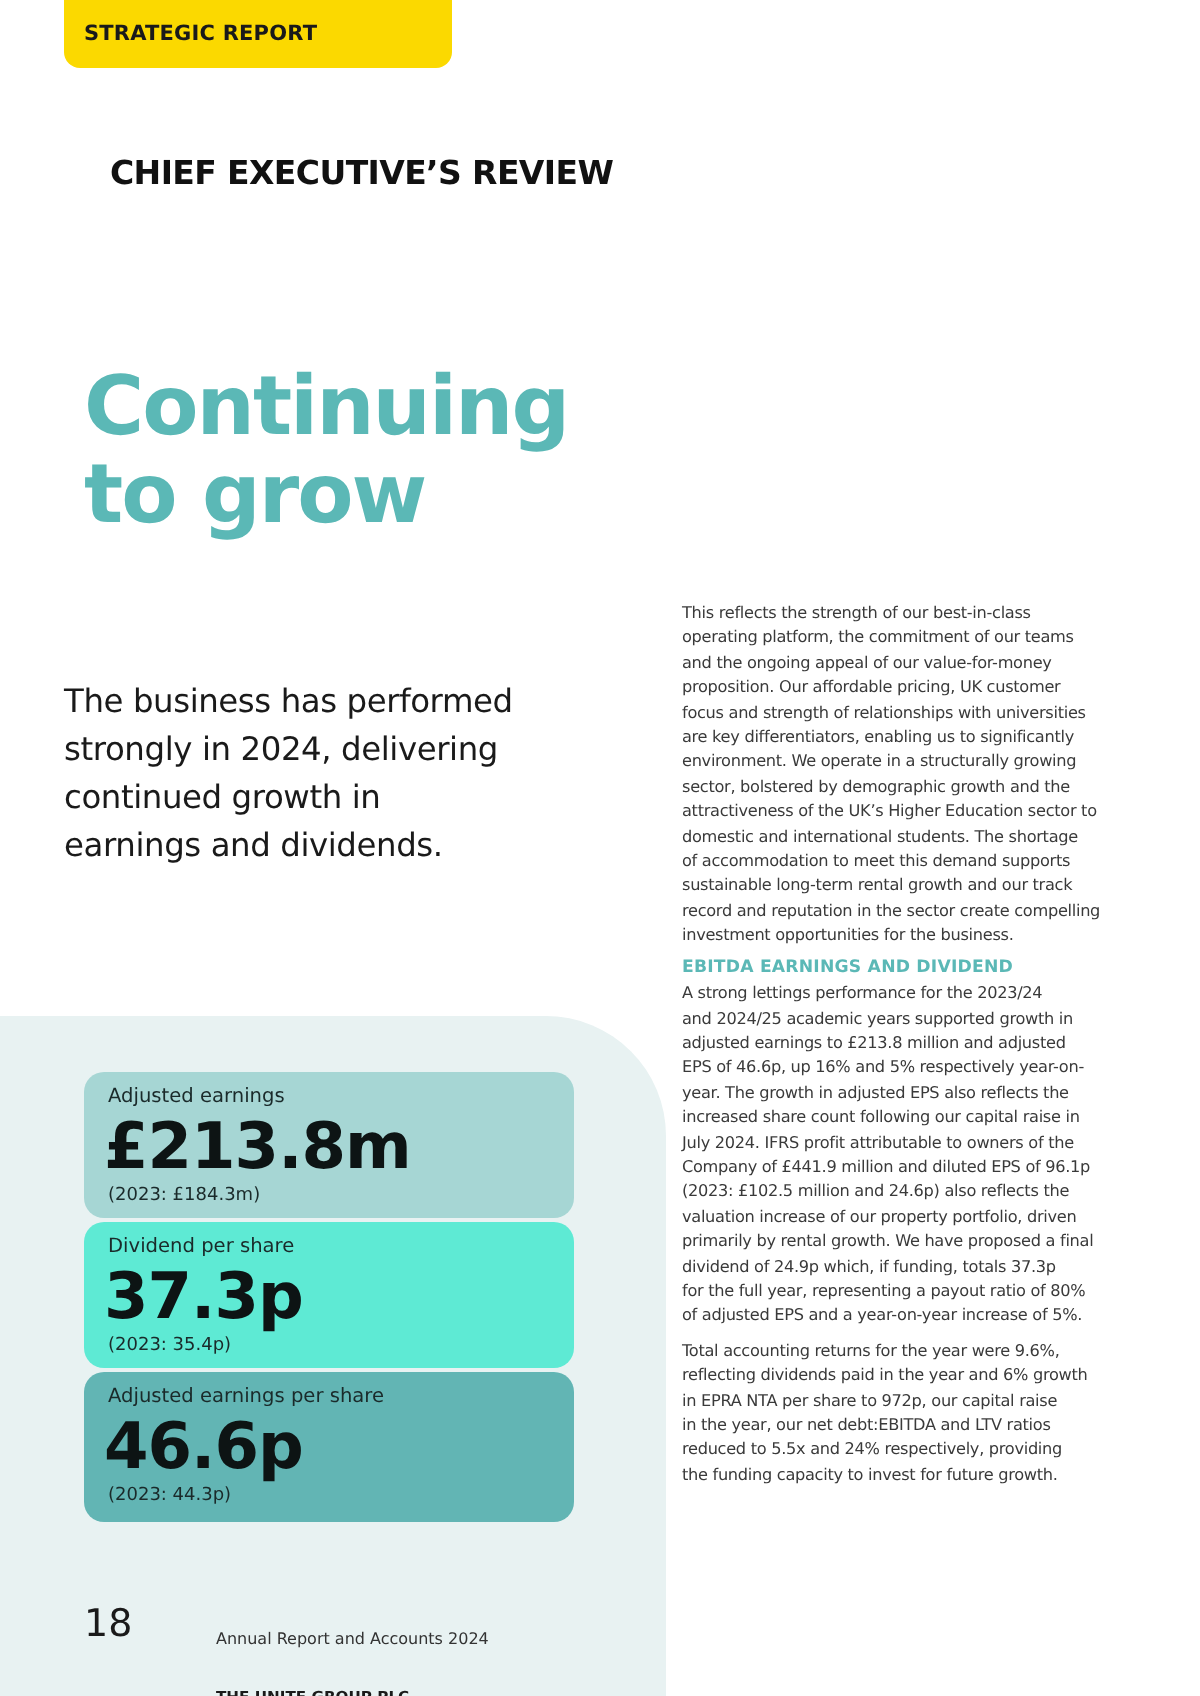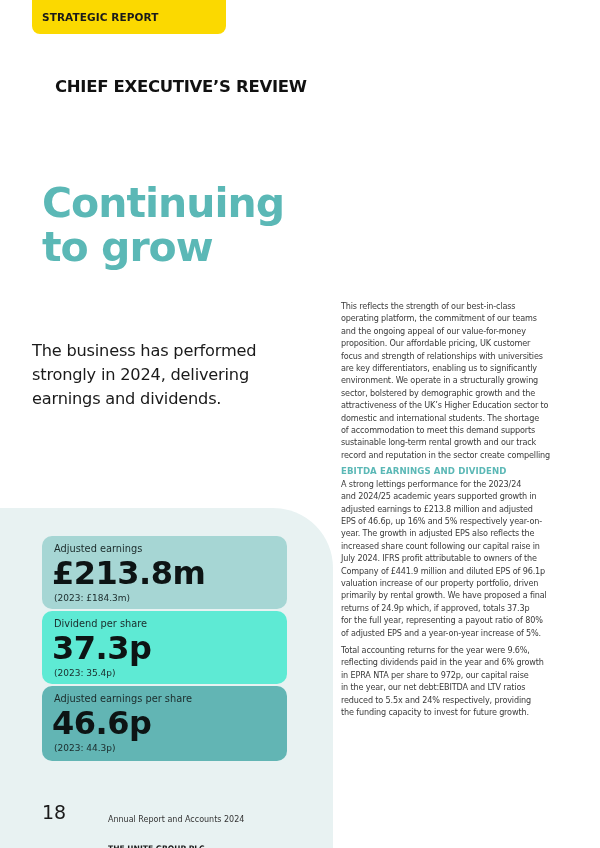--- a/index.html
+++ b/index.html
@@ -82,20 +82,21 @@
 <div class="section-title">CHIEF EXECUTIVE’S REVIEW</div>
 
 <div class="hero">
   <div>Continuing</div>
   <div>to grow</div>
 </div>
 
 <div class="lead">
   <div>The business has performed</div>
   <div>strongly in 2024, delivering</div>
+  <div>continued growth in</div>
   <div>earnings and dividends.</div>
 </div>
 
 <div class="panel"></div>
 
 <div class="kpi kpi1">
   <div class="label">Adjusted earnings</div>
   <div class="value">£213.8m</div>
   <div class="prior">(2023: £184.3m)</div>
 </div>
@@ -118,34 +119,36 @@
       <div class="l">proposition. Our affordable pricing, UK customer</div>
       <div class="l">focus and strength of relationships with universities</div>
       <div class="l">are key differentiators, enabling us to significantly</div>
       <div class="l">environment. We operate in a structurally growing</div>
       <div class="l">sector, bolstered by demographic growth and the</div>
       <div class="l">attractiveness of the UK’s Higher Education sector to</div>
       <div class="l">domestic and international students. The shortage</div>
       <div class="l">of accommodation to meet this demand supports</div>
       <div class="l">sustainable long-term rental growth and our track</div>
       <div class="l">record and reputation in the sector create compelling</div>
+      <div class="l">investment opportunities for the business.</div>
     </div>
   <div class="sub">EBITDA EARNINGS AND DIVIDEND</div>
   <div id="p2">
       <div class="l">A strong lettings performance for the 2023/24</div>
       <div class="l">and 2024/25 academic years supported growth in</div>
       <div class="l">adjusted earnings to £213.8 million and adjusted</div>
       <div class="l">EPS of 46.6p, up 16% and 5% respectively year-on-</div>
       <div class="l">year. The growth in adjusted EPS also reflects the</div>
       <div class="l">increased share count following our capital raise in</div>
       <div class="l">July 2024. IFRS profit attributable to owners of the</div>
       <div class="l">Company of £441.9 million and diluted EPS of 96.1p</div>
+      <div class="l">(2023: £102.5 million and 24.6p) also reflects the</div>
       <div class="l">valuation increase of our property portfolio, driven</div>
       <div class="l">primarily by rental growth. We have proposed a final</div>
-      <div class="l">returns of 24.9p which, if approved, totals 37.3p</div>
+      <div class="l">dividend of 24.9p which, if funding, totals 37.3p</div>
       <div class="l">for the full year, representing a payout ratio of 80%</div>
       <div class="l">of adjusted EPS and a year-on-year increase of 5%.</div>
     </div>
   <div class="gap"></div>
   <div id="p3">
       <div class="l">Total accounting returns for the year were 9.6%,</div>
       <div class="l">reflecting dividends paid in the year and 6% growth</div>
       <div class="l">in EPRA NTA per share to 972p, our capital raise</div>
       <div class="l">in the year, our net debt:EBITDA and LTV ratios</div>
       <div class="l">reduced to 5.5x and 24% respectively, providing</div>

